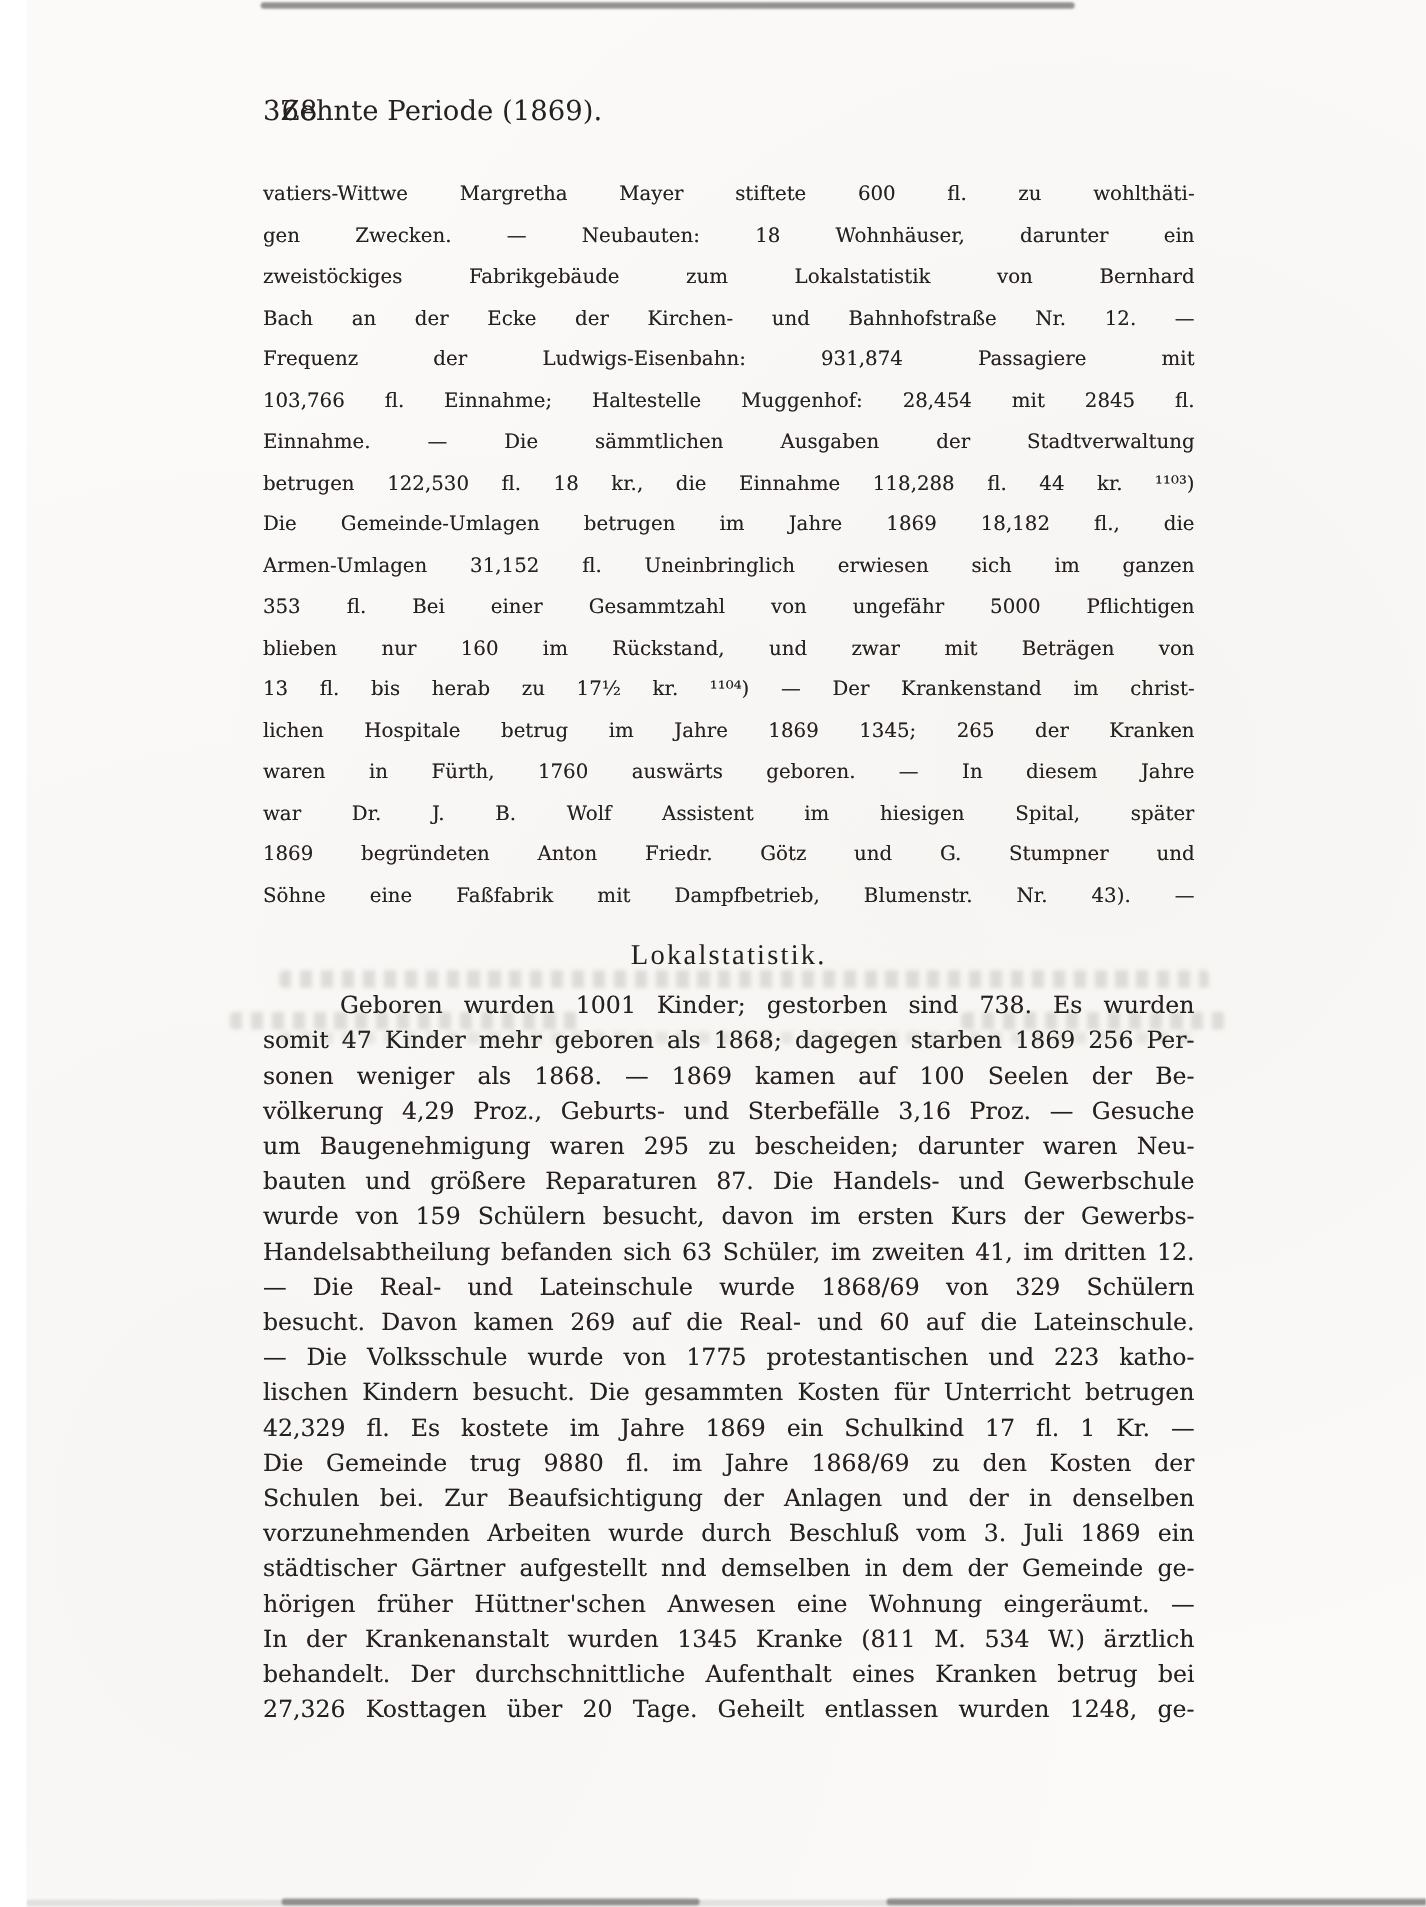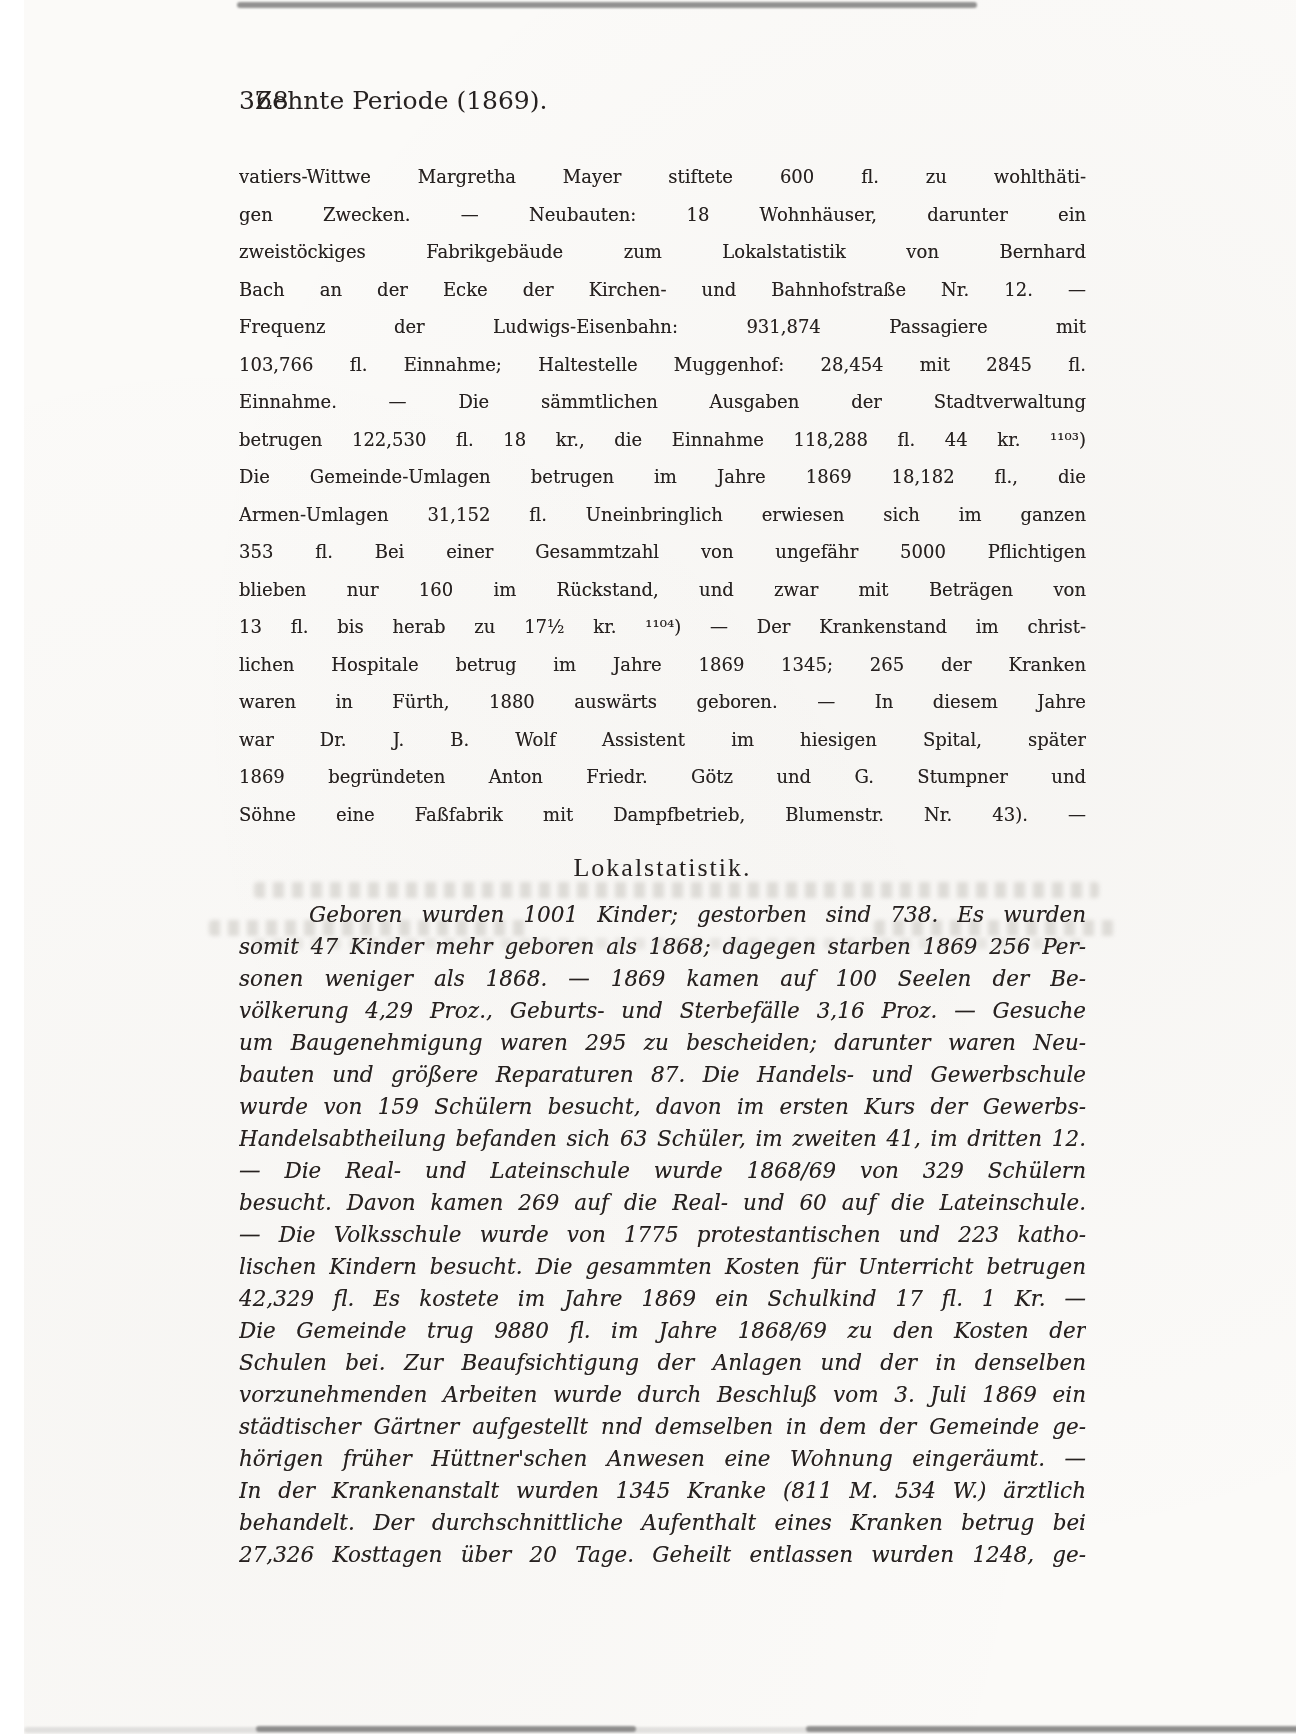--- a/index.html
+++ b/index.html
@@ -31,21 +31,21 @@
   .heading {
     margin-top: 14px;
     height: 42px; line-height: 42px;
     text-align: center;
     font-size: 26px;
     letter-spacing: 2px;
     font-family: Liberation Serif, serif;
   }
 
   .para2 { margin-top: 10px; font-size: 21.5px; }
-  .para2 .line { height: 32px; line-height: 32px; font-style: italic; }
+  .para2 .line { height: 32px; line-height: 32px; }
 
   .line {
     text-align: justify;
     text-align-last: justify;
     overflow: hidden;
     white-space: normal;
     text-shadow: 0 0 0.5px rgba(45,35,25,0.45);
   }
   .line.indent { padding-left: 70px; }
 
@@ -105,21 +105,21 @@
         <div class="line">Frequenz der Ludwigs-Eisenbahn: 931,874 Passagiere mit</div>
         <div class="line">103,766 fl. Einnahme; Haltestelle Muggenhof: 28,454 mit 2845 fl.</div>
         <div class="line">Einnahme. — Die sämmtlichen Ausgaben der Stadtverwaltung</div>
         <div class="line">betrugen 122,530 fl. 18 kr., die Einnahme 118,288 fl. 44 kr. ¹¹⁰³)</div>
         <div class="line">Die Gemeinde-Umlagen betrugen im Jahre 1869 18,182 fl., die</div>
         <div class="line">Armen-Umlagen 31,152 fl. Uneinbringlich erwiesen sich im ganzen</div>
         <div class="line">353 fl. Bei einer Gesammtzahl von ungefähr 5000 Pflichtigen</div>
         <div class="line">blieben nur 160 im Rückstand, und zwar mit Beträgen von</div>
         <div class="line">13 fl. bis herab zu 17½ kr. ¹¹⁰⁴) — Der Krankenstand im christ-</div>
         <div class="line">lichen Hospitale betrug im Jahre 1869 1345; 265 der Kranken</div>
-        <div class="line">waren in Fürth, 1880 auswärts geboren. — In diesem Jahre</div>
+        <div class="line">waren in Fürth, 1760 auswärts geboren. — In diesem Jahre</div>
         <div class="line">war Dr. J. B. Wolf Assistent im hiesigen Spital, später</div>
         <div class="line">1869 begründeten Anton Friedr. Götz und G. Stumpner und</div>
         <div class="line">Söhne eine Faßfabrik mit Dampfbetrieb, Blumenstr. Nr. 43). —</div>
       </div>
 
     <div class="heading">Lokalstatistik.</div>
 
     <div class="para para2">
         <div class="line indent">Geboren wurden 1001 Kinder; gestorben sind 738. Es wurden</div>
         <div class="line">somit 47 Kinder mehr geboren als 1868; dagegen starben 1869 256 Per-</div>

